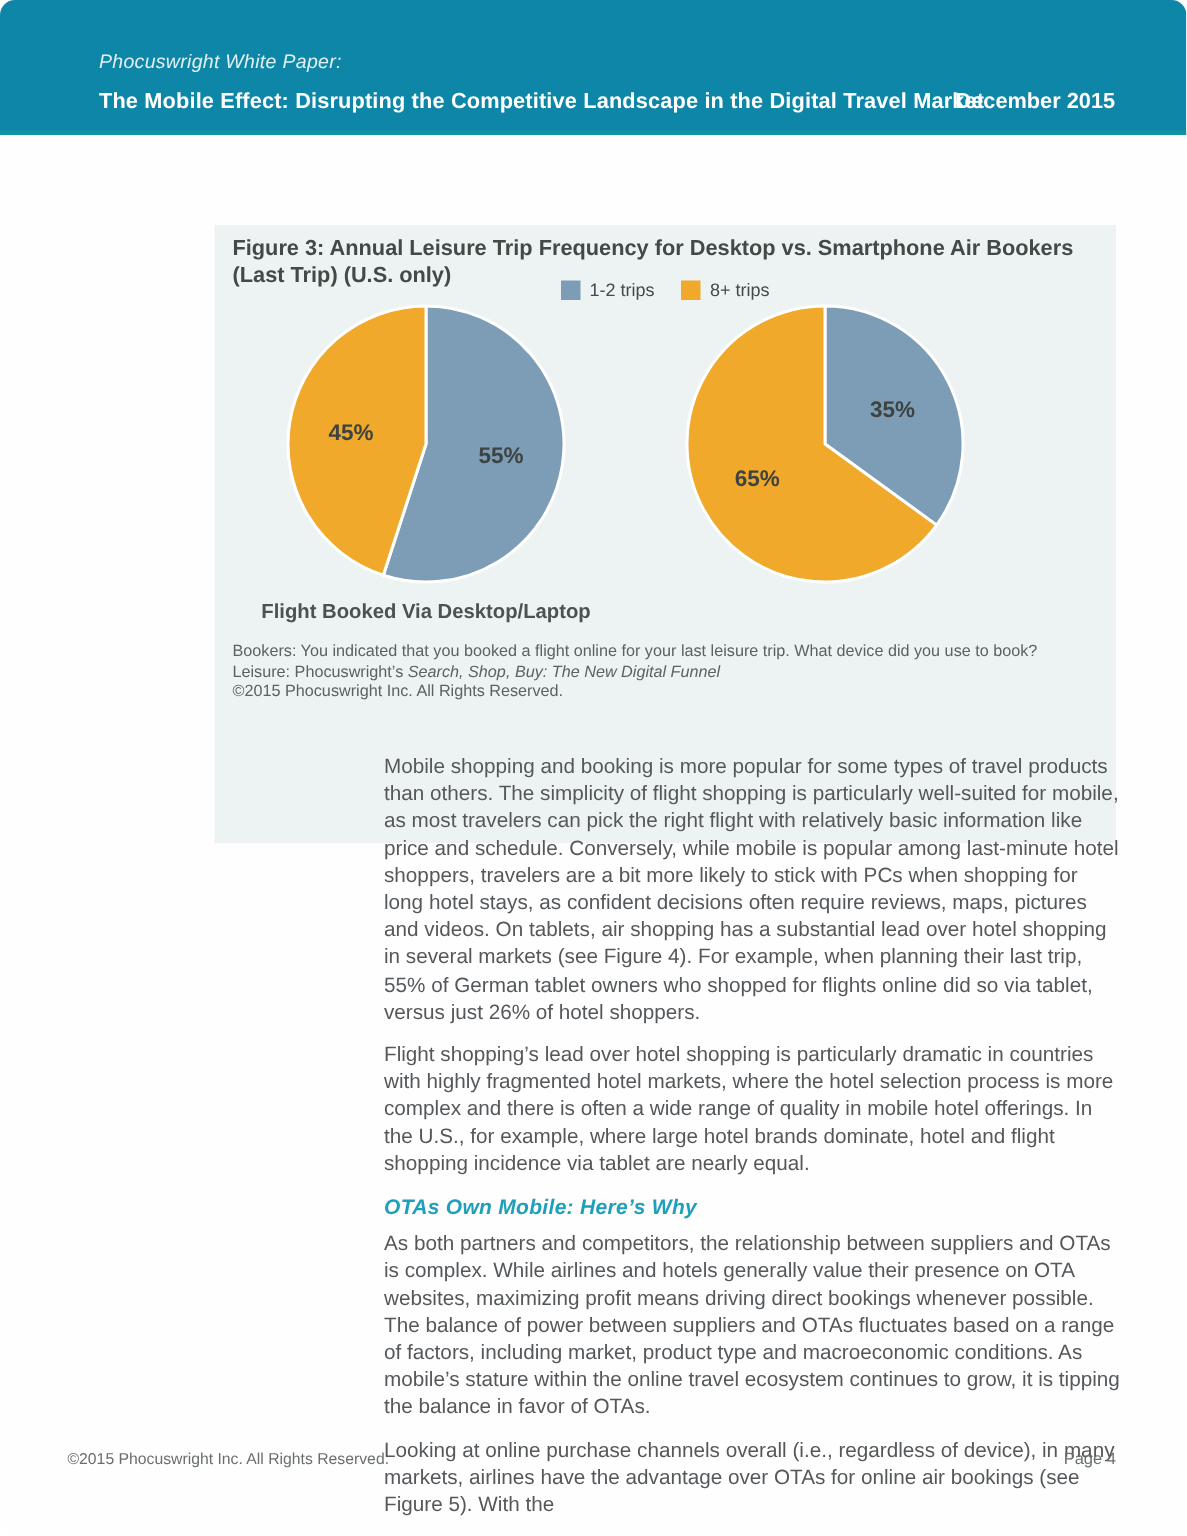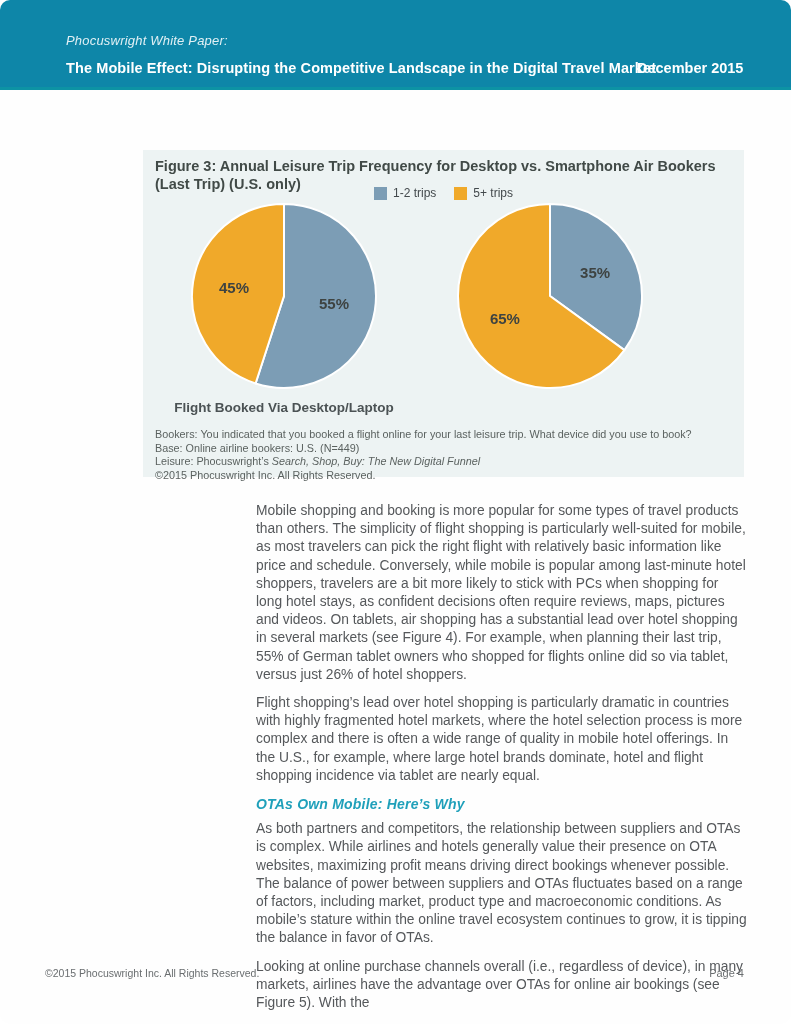--- a/index.html
+++ b/index.html
@@ -26,21 +26,21 @@
     position:absolute; left:66px; top:60px;
     font-size:14.5px; font-weight:bold; color:#ffffff; letter-spacing:.1px;
   }
   .band .doc-date {
     position:absolute; left:637px; top:60px;
     font-size:14.5px; font-weight:bold; color:#ffffff;
   }
 
   
   .figure-panel {
-    position:absolute; left:143px; top:150px; width:601px; height:327px;
+    position:absolute; left:143px; top:150px; width:601px; height:412px;
     background:#edf3f3;
   }
   .fig-title {
     position:absolute; left:12px; top:7px; width:580px;
     font-size:14.5px; line-height:18px; font-weight:bold; color:#414a47;
   }
   .legend {
     position:absolute; left:0; top:36px; width:100%;
     display:flex; justify-content:center; align-items:center; gap:18px;
   }
@@ -98,21 +98,21 @@
   <section class="figure-panel">
     <h2 class="fig-title"><span>Figure 3: Annual Leisure Trip Frequency for Desktop vs. Smartphone Air Bookers</span><br><span>(Last Trip) (U.S. only)</span></h2>
 
     <div class="legend">
       <div class="legend-item">
         <span class="legend-swatch" style="background-color: rgb(124, 157, 181);"></span>
         <span class="legend-label">1-2 trips</span>
       </div>
       <div class="legend-item">
         <span class="legend-swatch" style="background-color: rgb(240, 169, 42);"></span>
-        <span class="legend-label">5+ trips</span>
+        <span class="legend-label">8+ trips</span>
       </div>
     </div>
 
     <div class="pie-block left">
       <svg width="200" height="200" viewBox="0 0 200 200">
           <path d="M100,100 L100,8 A92,92 0 1 1 71.57043651750482,187.49719949915414 Z" fill="#7c9db5" stroke="#ffffff" stroke-width="2" stroke-linejoin="round"></path>
           <text x="149.97703003411397" y="112.91558393103568" text-anchor="middle" fill="#3e4341" font-size="15" font-weight="600" font-family="&quot;Liberation Sans&quot;, sans-serif">55%</text>
           <path d="M100,100 L71.57043651750482,187.49719949915414 A92,92 0 0 1 99.99999999999997,8 Z" fill="#f0a92a" stroke="#ffffff" stroke-width="2" stroke-linejoin="round"></path>
           <text x="50.02296996588603" y="97.08441606896433" text-anchor="middle" fill="#3e4341" font-size="15" font-weight="600" font-family="&quot;Liberation Sans&quot;, sans-serif">45%</text>
         </svg>
@@ -123,21 +123,20 @@
       <svg width="200" height="200" viewBox="0 0 200 200">
           <path d="M100,100 L100,8 A92,92 0 0 1 174.42956348249515,154.07624321090753 Z" fill="#7c9db5" stroke="#ffffff" stroke-width="2" stroke-linejoin="round"></path>
           <text x="145.08493012393143" y="82.02808071317892" text-anchor="middle" fill="#3e4341" font-size="15" font-weight="600" font-family="&quot;Liberation Sans&quot;, sans-serif">35%</text>
           <path d="M100,100 L174.42956348249515,154.07624321090753 A92,92 0 1 1 99.99999999999997,8 Z" fill="#f0a92a" stroke="#ffffff" stroke-width="2" stroke-linejoin="round"></path>
           <text x="54.915069876068586" y="127.97191928682108" text-anchor="middle" fill="#3e4341" font-size="15" font-weight="600" font-family="&quot;Liberation Sans&quot;, sans-serif">65%</text>
         </svg>
     </div>
 
     <div class="fig-notes">
       <div>Bookers: You indicated that you booked a flight online for your last leisure trip. What device did you use to book?</div>
-      <div>Base: Online airline bookers: U.S. (N=449)</div>
       <div><span>Leisure: Phocuswright’s </span><span class="it">Search, Shop, Buy: The New Digital Funnel</span></div>
       <div>©2015 Phocuswright Inc. All Rights Reserved.</div>
     </div>
   </section>
 
   <main class="body-col">
     <p>Mobile shopping and booking is more popular for some types of travel products than others. The simplicity of flight shopping is particularly well-suited for mobile, as most travelers can pick the right flight with relatively basic information like price and schedule. Conversely, while mobile is popular among last-minute hotel shoppers, travelers are a bit more likely to stick with PCs when shopping for long hotel stays, as confident decisions often require reviews, maps, pictures and videos. On tablets, air shopping has a substantial lead over hotel shopping in several markets (see Figure 4). For example, when planning their last trip, 55% of German tablet owners who shopped for flights online did so via tablet, versus just 26% of hotel shoppers.</p>
     <p>Flight shopping’s lead over hotel shopping is particularly dramatic in countries with highly fragmented hotel markets, where the hotel selection process is more complex and there is often a wide range of quality in mobile hotel offerings. In the U.S., for example, where large hotel brands dominate, hotel and flight shopping incidence via tablet are nearly equal.</p>
     <h3>OTAs Own Mobile: Here’s Why</h3>
     <p>As both partners and competitors, the relationship between suppliers and OTAs is complex. While airlines and hotels generally value their presence on OTA websites, maximizing profit means driving direct bookings whenever possible. The balance of power between suppliers and OTAs fluctuates based on a range of factors, including market, product type and macroeconomic conditions. As mobile’s stature within the online travel ecosystem continues to grow, it is tipping the balance in favor of OTAs.</p>

